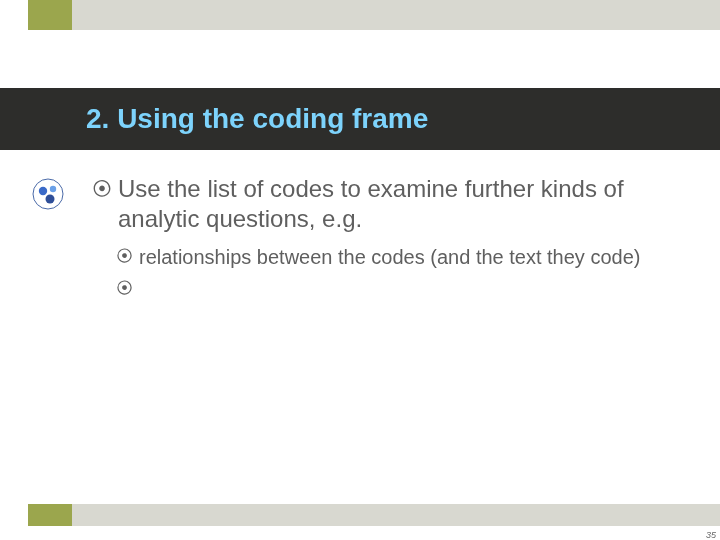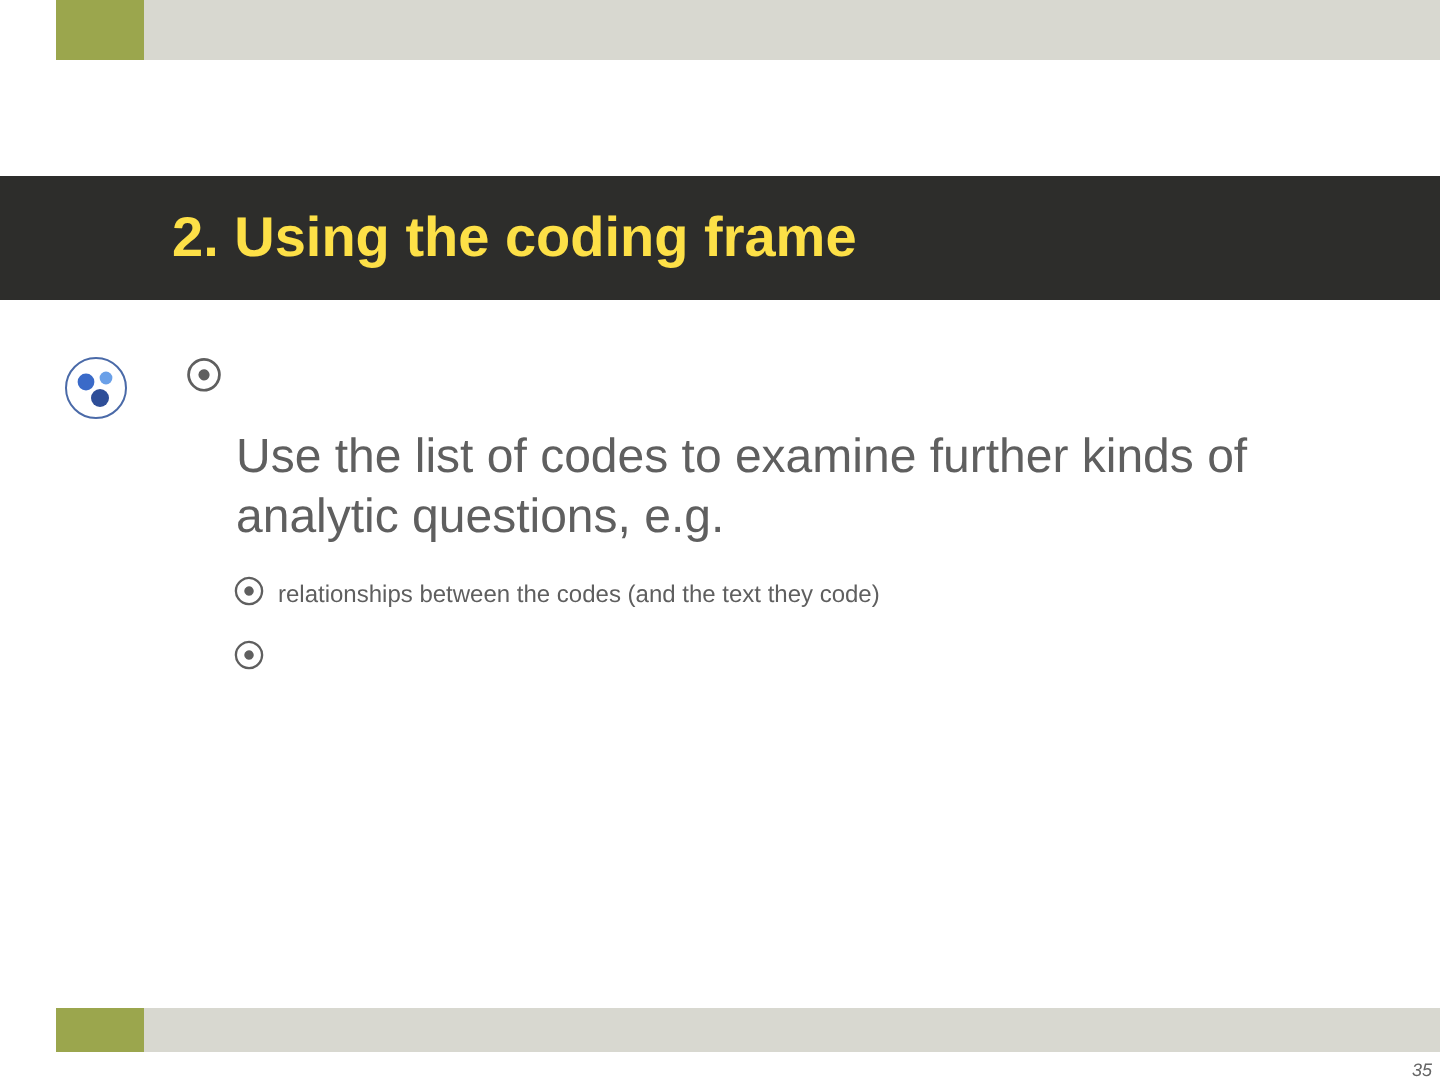--- a/index.html
+++ b/index.html
@@ -32,21 +32,21 @@
     position: absolute;
     top: 88px;
     left: 0;
     right: 0;
     height: 62px;
     background: #2d2d2b;
     display: flex;
     align-items: center;
   }
   .title-text {
-    color: #fde047;
+    color: #7dd3fc;
     font-size: 28px;
     font-weight: bold;
     margin-left: 86px;
   }
   .content {
     position: absolute;
     top: 174px;
     left: 92px;
     right: 60px;
     color: #5f5f5f;
@@ -67,24 +67,23 @@
     flex: 0 0 auto;
     font-size: 17px;
     line-height: 26px;
     margin-right: 6px;
     color: #5f5f5f;
   }
   .bt1 {
     font-size: 24px;
     line-height: 30px;
     color: #5f5f5f;
-    margin-top: 40px;
   }
   .bt2 {
-    font-size: 12px;
+    font-size: 20px;
     line-height: 26px;
     color: #5f5f5f;
   }
   .sub {
     margin-left: 24px;
     margin-top: 10px;
   }
   .cluster-icon {
     position: absolute;
     top: 178px;

